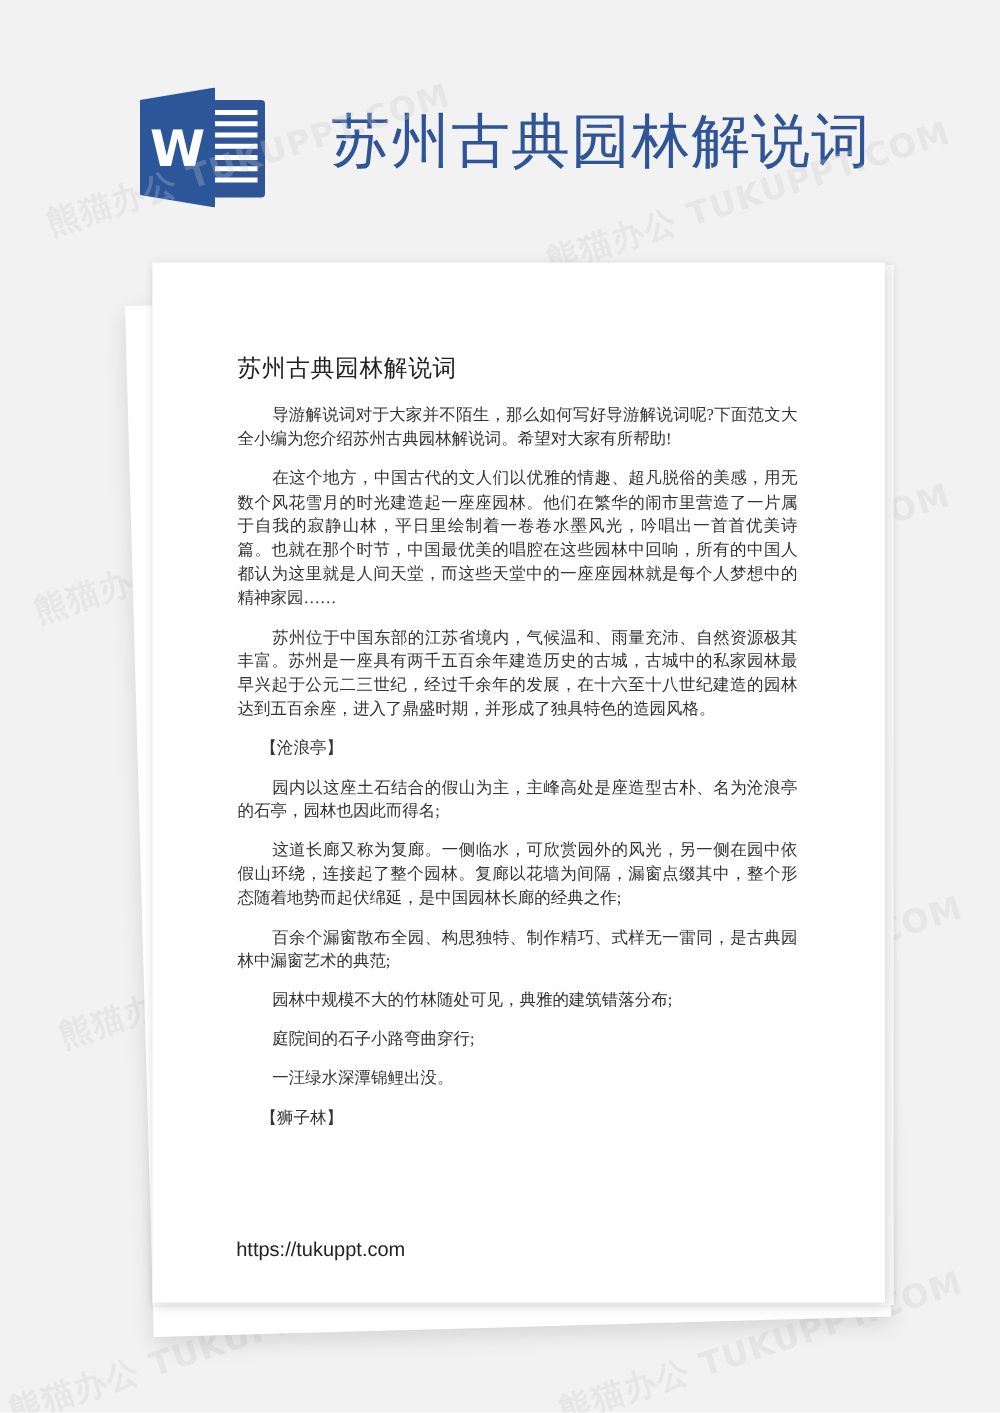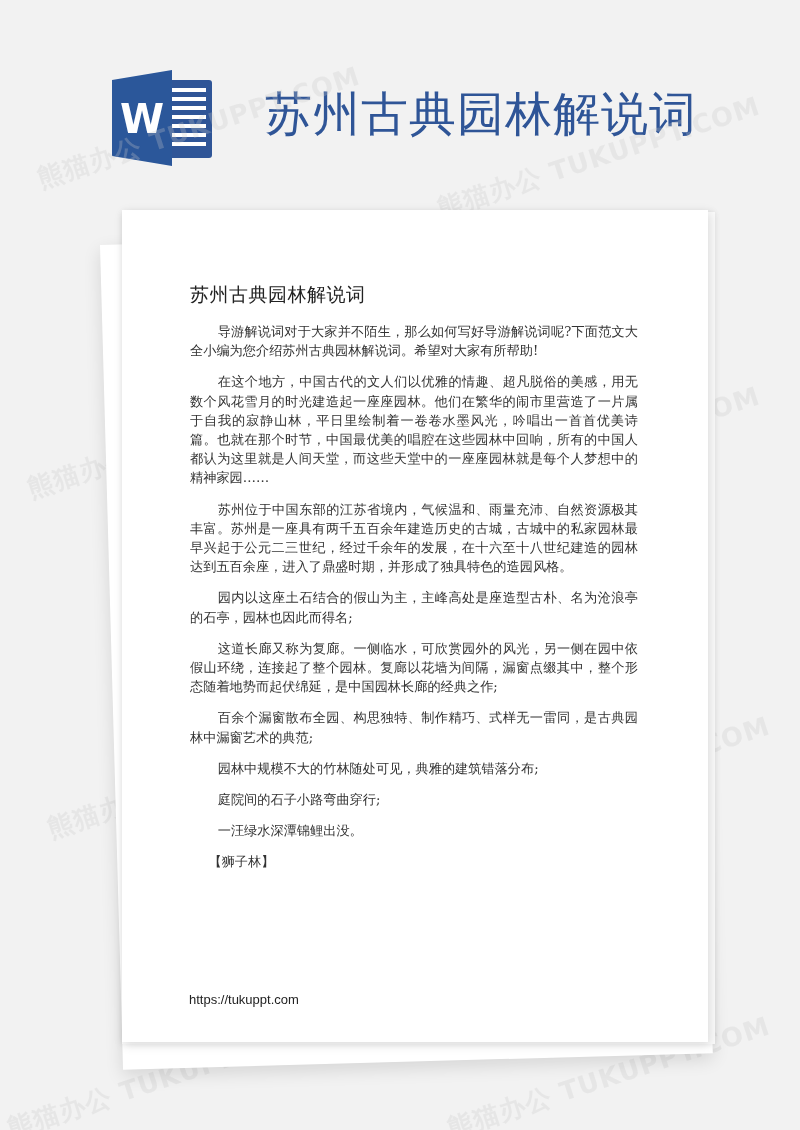--- a/index.html
+++ b/index.html
@@ -32,27 +32,27 @@
   .page {
     position: absolute; left: 122px; top: 210px; width: 586px; height: 832px;
     background: #fff; box-shadow: 2px 3px 10px rgba(0,0,0,0.13);
   }
   .doc-title {
     position: absolute; left: 68px; top: 72px;
     font-size: 19px; color: #222; letter-spacing: 0.5px;
   }
   .body-text {
     position: absolute; left: 68px; top: 112px; width: 448px;
-    font-size: 13.2px; line-height: 19.2px; color: #333; text-align: justify;
+    font-size: 13.2px; line-height: 19.2px; color: #333; text-align: justify; font-family: Liberation Serif, serif;
   }
   .body-text p { margin: 0 0 12px 0; text-indent: 2.1em; }
   .body-text p.noindent-head { text-indent: 1.4em; }
   .footer-url {
     position: absolute; left: 67px; top: 782px;
-    font-family: "Liberation Sans", "DejaVu Sans", sans-serif; font-size: 13px; color: #222;
+    font-family: "Liberation Sans", "DejaVu Sans", sans-serif; font-size: 16px; color: #222;
   }
 </style>
 </head>
 <body>
 
 <div class="header">
   <svg class="word-icon" viewBox="0 0 106 96">
     <rect x="46" y="10" width="56" height="78" rx="3" fill="#2f5597"></rect>
     <g fill="#ffffff">
       <rect x="60" y="18" width="36" height="4"></rect>
@@ -80,20 +80,21 @@
 
 <div class="sheet-back"></div>
 <div class="sheet-mid"></div>
 
 <div class="page">
   <div class="doc-title">苏州古典园林解说词</div>
   <div class="body-text">
     <p>导游解说词对于大家并不陌生，那么如何写好导游解说词呢?下面范文大全小编为您介绍苏州古典园林解说词。希望对大家有所帮助!</p>
     <p>在这个地方，中国古代的文人们以优雅的情趣、超凡脱俗的美感，用无数个风花雪月的时光建造起一座座园林。他们在繁华的闹市里营造了一片属于自我的寂静山林，平日里绘制着一卷卷水墨风光，吟唱出一首首优美诗篇。也就在那个时节，中国最优美的唱腔在这些园林中回响，所有的中国人都认为这里就是人间天堂，而这些天堂中的一座座园林就是每个人梦想中的精神家园……</p>
     <p>苏州位于中国东部的江苏省境内，气候温和、雨量充沛、自然资源极其丰富。苏州是一座具有两千五百余年建造历史的古城，古城中的私家园林最早兴起于公元二三世纪，经过千余年的发展，在十六至十八世纪建造的园林达到五百余座，进入了鼎盛时期，并形成了独具特色的造园风格。</p>
+    <p class="noindent-head">【沧浪亭】</p>
     <p>园内以这座土石结合的假山为主，主峰高处是座造型古朴、名为沧浪亭的石亭，园林也因此而得名;</p>
     <p>这道长廊又称为复廊。一侧临水，可欣赏园外的风光，另一侧在园中依假山环绕，连接起了整个园林。复廊以花墙为间隔，漏窗点缀其中，整个形态随着地势而起伏绵延，是中国园林长廊的经典之作;</p>
     <p>百余个漏窗散布全园、构思独特、制作精巧、式样无一雷同，是古典园林中漏窗艺术的典范;</p>
     <p>园林中规模不大的竹林随处可见，典雅的建筑错落分布;</p>
     <p>庭院间的石子小路弯曲穿行;</p>
     <p>一汪绿水深潭锦鲤出没。</p>
     <p class="noindent-head">【狮子林】</p>
   </div>
   <div class="footer-url">https://tukuppt.com</div>
 </div>

